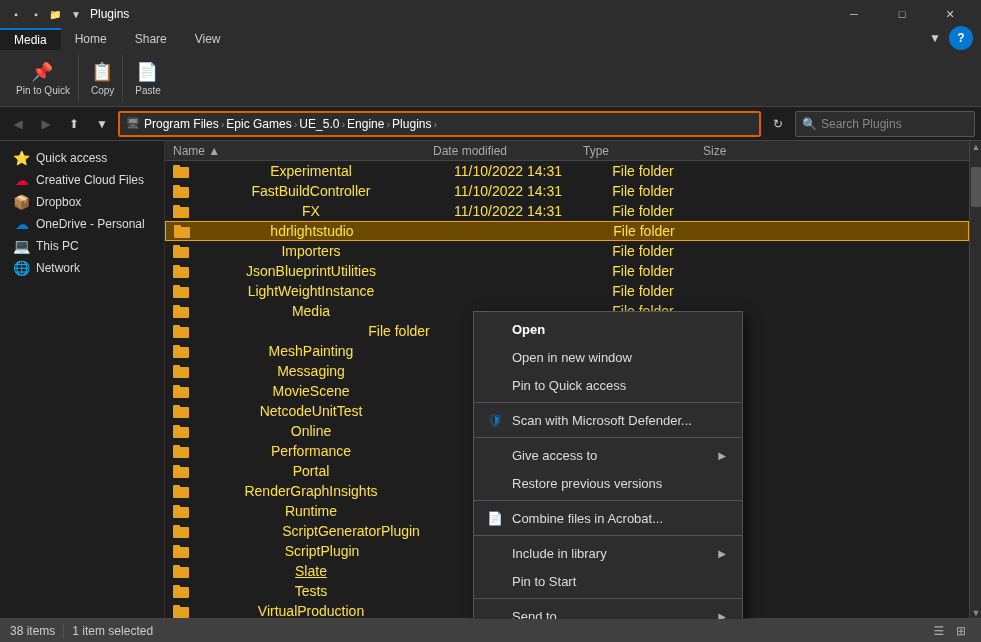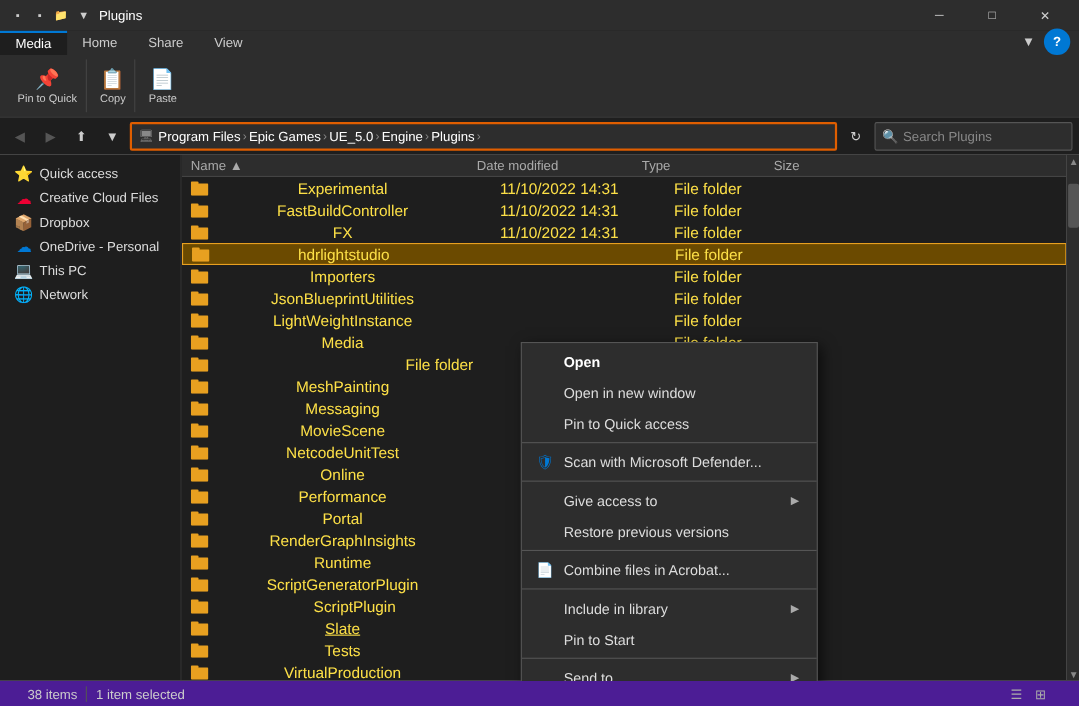--- a/index.html
+++ b/index.html
@@ -281,25 +281,25 @@
       flex-shrink: 0;
     }
     .ctx-arrow {
       font-size: 10px;
       color: #aaa;
     }
 
     
     .status-bar {
       height: 24px;
-      background: #4c1d95;
+      background: #404040;
       border-top: 1px solid #444;
       display: flex;
       align-items: center;
-      padding: 0 25px;
+      padding: 0 10px;
       font-size: 12px;
       color: #ccc;
       gap: 8px;
       position: absolute;
       bottom: 0;
       left: 0;
       right: 0;
     }
     .status-sep {
       width: 1px;
@@ -621,21 +621,21 @@
         </svg>
       <span class="col-name" style="width:244px;">Runtime</span>
       <span class="col-date"></span>
       <span class="col-type">File folder</span>
     </div>
     <div class="file-row">
       <svg class="folder-icon-svg" viewBox="0 0 16 14">
           <rect x="0" y="3" width="16" height="11" rx="1" fill="#e8a020"></rect>
           <rect x="0" y="1" width="7" height="3" rx="1" fill="#e8a020"></rect>
         </svg>
-      <span class="col-name" style="width:244px;">ScriptGeneratorPlugin</span>
+      <span class="col-name" style="width:244px;margin-left:40px;">ScriptGeneratorPlugin</span>
       <span class="col-date"></span>
       <span class="col-type">File folder</span>
     </div>
     <div class="file-row">
       <svg class="folder-icon-svg" viewBox="0 0 16 14">
           <rect x="0" y="3" width="16" height="11" rx="1" fill="#e8a020"></rect>
           <rect x="0" y="1" width="7" height="3" rx="1" fill="#e8a020"></rect>
         </svg>
       <span class="col-name" style="width:244px;padding-left:22px;">ScriptPlugin</span>
       <span class="col-date"></span>

